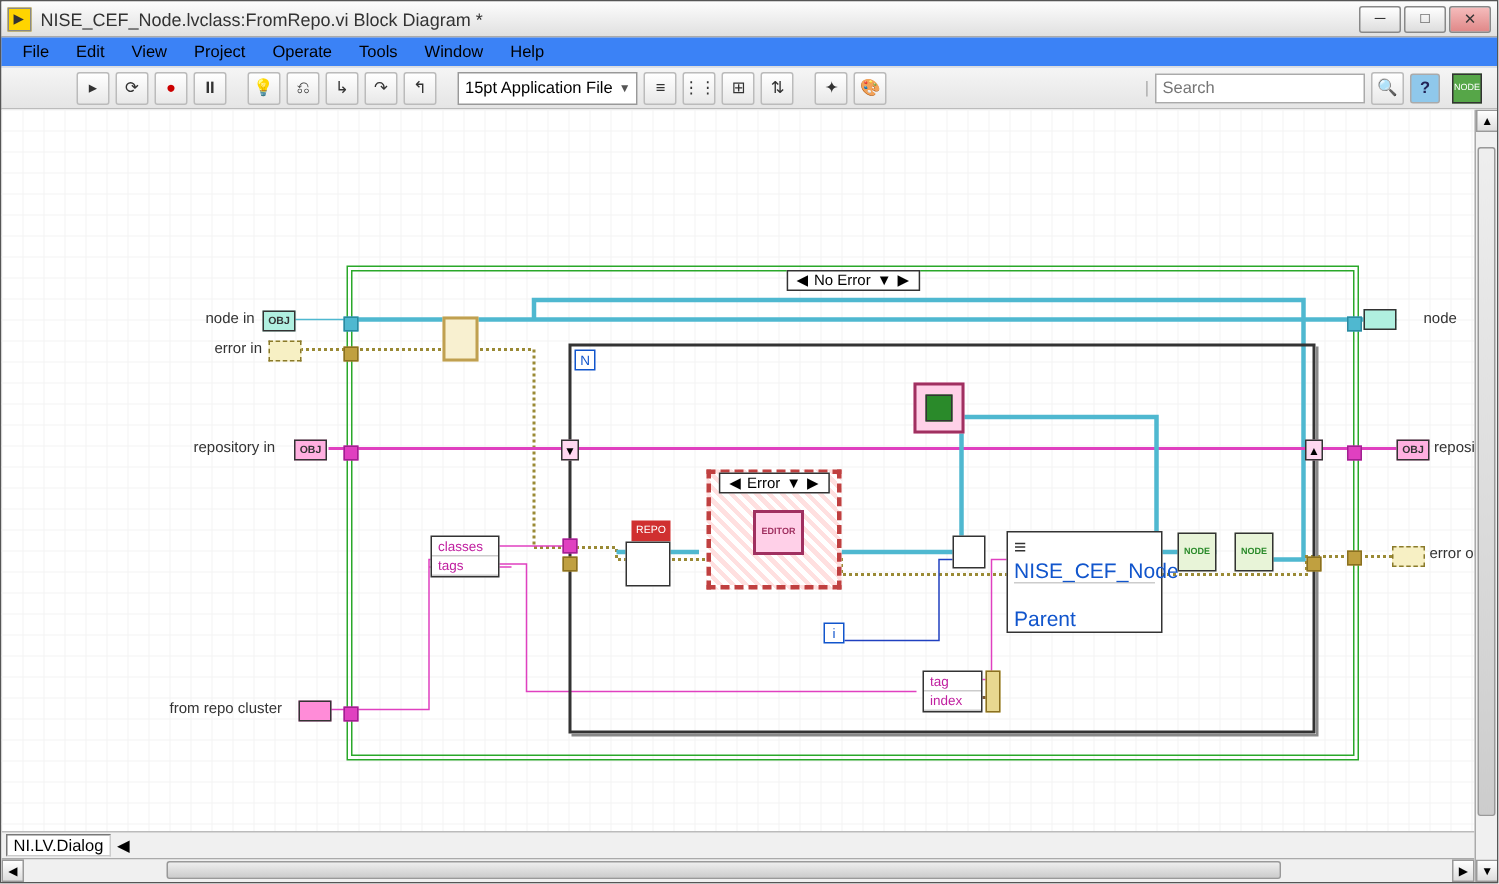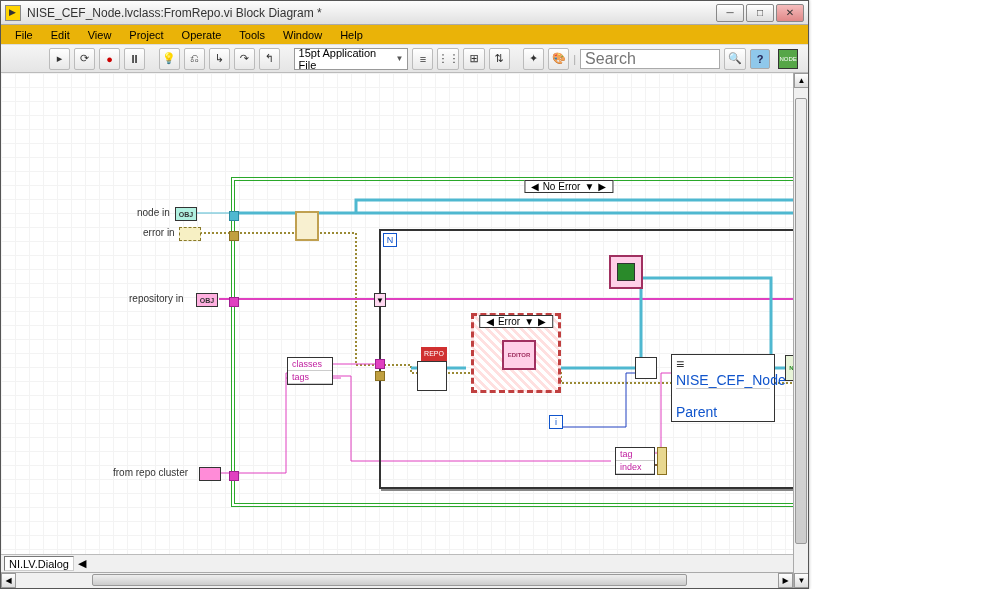--- a/index.html
+++ b/index.html
@@ -1,33 +1,33 @@
 <!DOCTYPE html>
 <html><head>
 <meta charset="utf-8">
 <style>
 * { box-sizing: border-box; margin: 0; padding: 0; }
 body { font-family: Tahoma, Arial, sans-serif; font-size: 11px; background: #fff; overflow: hidden; }
-.window { width: 809px; height: 589px; background: #f0f0f0; border: 1px solid #555; display: flex; flex-direction: column; box-shadow: 0 0 3px rgba(0,0,0,0.3); }
+.window { width: 999px; height: 589px; background: #f0f0f0; border: 1px solid #555; display: flex; flex-direction: column; box-shadow: 0 0 3px rgba(0,0,0,0.3); }
 .titlebar { height: 24px; background: linear-gradient(to bottom, #fdfdfd, #e0e0e0); border-bottom: 1px solid #aaa; display: flex; align-items: center; padding: 0 4px; }
 .app-icon { width: 16px; height: 16px; background: #ffd400; border: 1px solid #888; margin-right: 6px; position: relative; }
 .app-icon::after { content: "▶"; position: absolute; font-size: 9px; top: 1px; left: 3px; color: #333; }
 .title-text { flex: 1; color: #333; font-size: 12px; }
 .win-controls { display: flex; gap: 2px; }
 .win-btn { width: 28px; height: 18px; background: linear-gradient(to bottom,#fff,#ddd); border: 1px solid #888; border-radius: 2px; display: flex; align-items: center; justify-content: center; font-size: 10px; color: #333; cursor: pointer; }
 .win-btn.close { background: linear-gradient(to bottom,#f5bcbc,#e08888); }
-.menubar { height: 20px; background: #eab308; display: flex; align-items: center; padding: 0 6px; gap: 2px; border-bottom: 1px solid #ddd; }
+.menubar { height: 20px; background: #3b82f6; display: flex; align-items: center; padding: 0 6px; gap: 2px; border-bottom: 1px solid #ddd; }
 .menu-item { padding: 2px 8px; cursor: pointer; }
 .toolbar { height: 28px; background: linear-gradient(to bottom,#f5f5f5,#e5e5e5); display: flex; align-items: center; padding: 0 6px; gap: 4px; border-bottom: 1px solid #bbb; }
 .tb-spacer { width: 40px; }
 .tb-btn { width: 22px; height: 22px; border: 1px solid #bbb; background: linear-gradient(to bottom,#fff,#e8e8e8); border-radius: 2px; display: flex; align-items: center; justify-content: center; cursor: pointer; font-size: 11px; color: #333; }
 .font-select { height: 22px; border: 1px solid #999; background: #fff; padding: 0 4px; display: flex; align-items: center; gap: 4px; cursor: pointer; }
 .font-select .arrow { font-size: 8px; color: #555; }
 .search-box { margin-left: auto; margin-right: 4px; display: flex; align-items: center; gap: 4px; }
-.search-box input { height: 20px; width: 140px; border: 1px solid #aaa; padding: 0 4px; font-size: 16px; }
+.search-box input { height: 20px; width: 140px; border: 1px solid #aaa; padding: 0 4px; font-size: 11px; }
 .help-btn { width: 20px; height: 20px; border: 1px solid #aaa; background: #8fc8eb; border-radius: 2px; display: flex; align-items: center; justify-content: center; font-weight: bold; color: #225; cursor: pointer; }
 .tb-node-icon { width: 20px; height: 20px; background: #56a648; border: 1px solid #333; color: #fff; font-size: 6px; display: flex; align-items: center; justify-content: center; margin-left: 4px; cursor: pointer; }
 .workspace { flex: 1; position: relative; background: #fff; overflow: hidden; }
 .canvas { position: absolute; top: 0; left: 0; right: 15px; bottom: 34px; background-image: linear-gradient(to right, #f3f3f3 1px, transparent 1px), linear-gradient(to bottom, #f3f3f3 1px, transparent 1px); background-size: 14px 14px; }
 .diagram { position: absolute; inset: 0; }
 .node { position: absolute; font-size: 10px; }
 .label { background: transparent; color: #333; white-space: nowrap; text-align: right; }
 .terminal { width: 22px; height: 14px; border: 1px solid #333; display: flex; align-items: center; justify-content: center; font-size: 7px; font-weight: bold; }
 .term-obj { background: #b0f0e0; color: #333; }
 .term-pink { background: #ff8cd8; }

